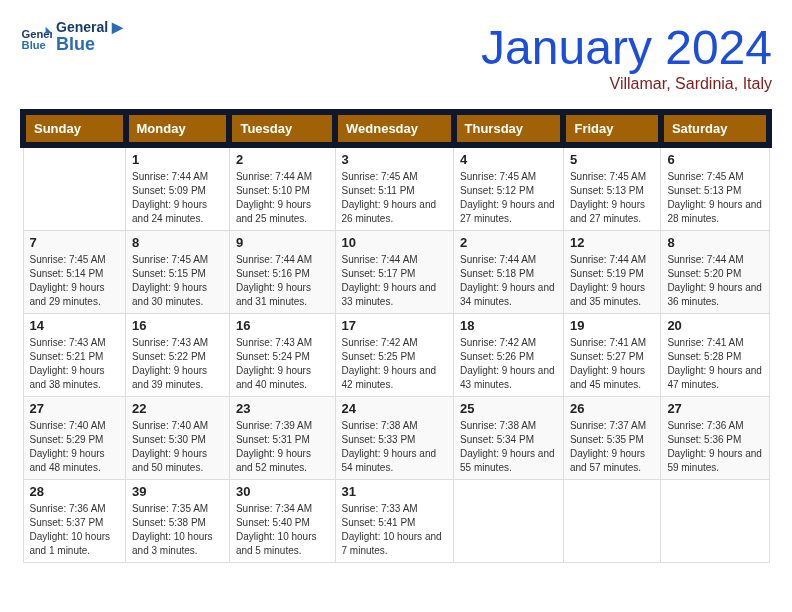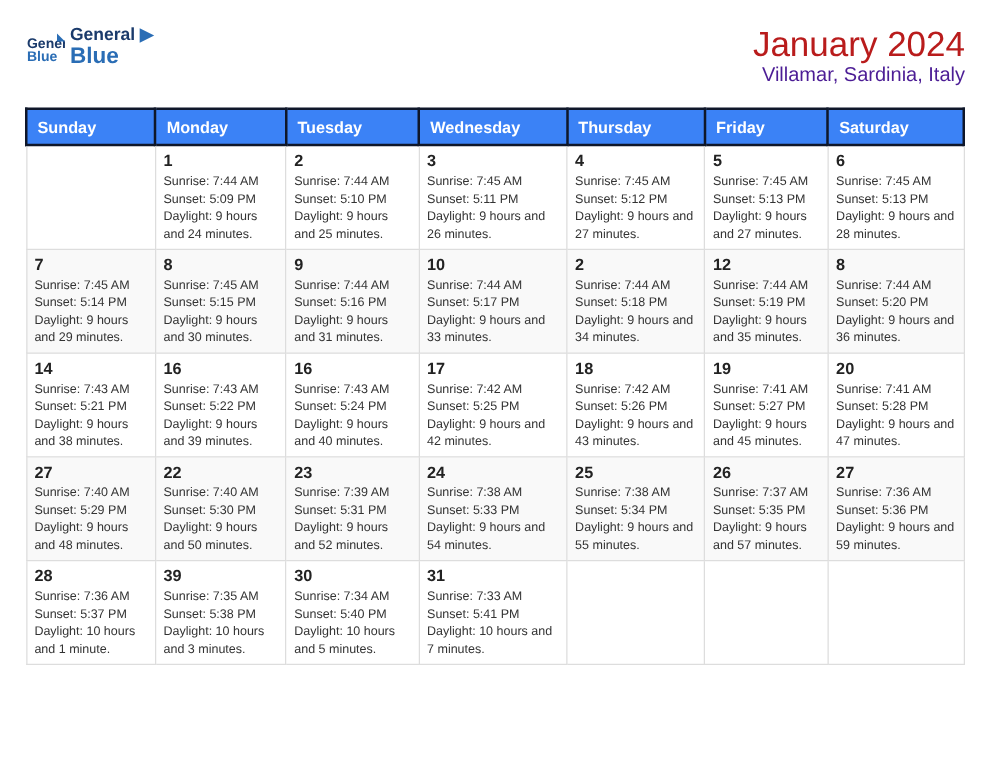--- a/index.html
+++ b/index.html
@@ -22,41 +22,41 @@
     }
     .logo-icon {
       width: 32px;
       height: 32px;
       margin-right: 4px;
     }
     .title-block {
       text-align: right;
     }
     .month-title {
-      font-size: 28px;
+      font-size: 48px;
       font-weight: normal;
-      color: #b91c1c;
+      color: #1d4ed8;
     }
     .subtitle {
       font-size: 16px;
-      color: #4c1d95;
+      color: #7f1d1d;
     }
     table {
       width: 100%;
       border-collapse: collapse;
       font-size: 11px;
     }
     thead tr th {
-      background: #3b82f6;
+      background: #a16207;
       color: #fff;
       padding: 6px 8px;
       text-align: left;
       font-size: 13px;
       font-weight: bold;
-      border: 2px solid #0f172a;
+      border: 6px solid #0f172a;
     }
     tbody tr td {
       border: 1px solid #ddd;
       padding: 4px 6px;
       vertical-align: top;
       min-height: 70px;
       background: #fff;
     }
     tbody tr:nth-child(even) td {
       background: #f9f9f9;

